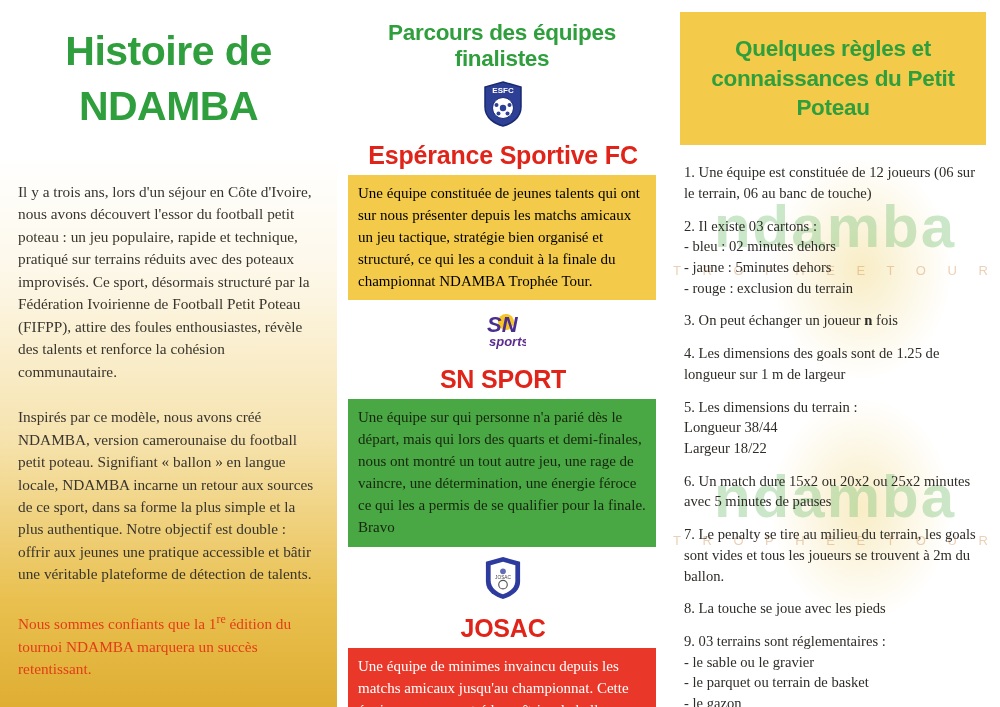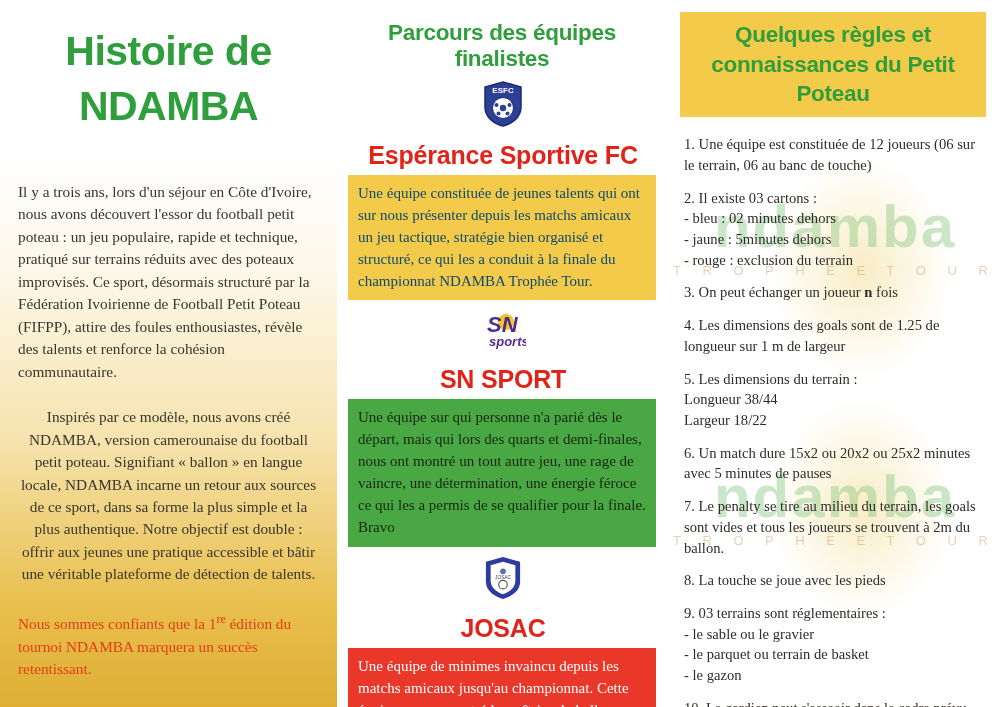--- a/index.html
+++ b/index.html
@@ -10,48 +10,48 @@
   
   .panel.left {
     width:337px; height:707px; flex:none;
     padding:24px 18px 0 18px;
     background:linear-gradient(180deg,#ffffff 0%,#ffffff 22%,#fdf8ea 38%,#f6e3ae 62%,#e9c04f 85%,#dfae33 100%);
   }
   .history-title { text-align:center; color:#2f9e3c; font-family:"Liberation Sans",sans-serif;
     font-weight:800; font-size:41px; line-height:1.35; letter-spacing:-0.5px; }
   .panel.left p { font-size:15.3px; line-height:1.47; color:#38352e; }
   .p1 { margin-top:46px; }
-  .p2 { margin-top:23px;text-align:center; }
+  .p2 { margin-top:23px; }
   .p-red { margin-top:25px; color:#e23d17 !important; }
   .p-red sup { font-size:12px; }
 
   
   .panel.mid { width:333px; height:707px; flex:none; background:#fff; padding:20px 14px 0 11px; }
   .mid-title { text-align:center; color:#2f9e3c; font-family:"Liberation Sans",sans-serif;
     font-weight:800; font-size:22.5px; letter-spacing:-0.3px; }
   .team-row { display:flex; align-items:center; gap:14px; margin:9px 0 5px 2px;flex-direction:column; }
   .team-logo { flex:none; display:inline-flex; }
   .team-name { color:#e02419; font-family:"Liberation Sans",sans-serif; font-weight:800;
     font-size:25px; letter-spacing:-0.2px; }
-  .team-box { padding:8px 10px; font-size:15px; line-height:1.46; color:#0c4a6e; }
+  .team-box { padding:8px 10px; font-size:15px; line-height:1.46; color:#000000; }
   .box-yellow { background:#f3ca49; }
   .box-green  { background:#49a843; color:#17250f; }
   .box-red    { background:#e93829; color:#ffffff; font-weight:400; }
 
   
   .panel.right { width:330px; height:707px; flex:none; background:#fff; position:relative;
     padding:12px 14px 0 10px; }
   .panel.right::before { content:""; position:absolute; inset:0; z-index:0;
     background:
       radial-gradient(ellipse 130px 160px at 58% 38%, rgba(243,222,150,0.55), transparent 70%),
       radial-gradient(ellipse 130px 160px at 58% 72%, rgba(243,222,150,0.55), transparent 70%);
   }
   .rules-header { position:relative; z-index:1; background:#f3ca49; color:#2f9e3c;
     font-family:"Liberation Sans",sans-serif; font-weight:800; font-size:22.5px;
-    line-height:1.32; text-align:center; padding:8px 4px; letter-spacing:-0.3px; }
+    line-height:1.32; text-align:center; padding:22px 4px; letter-spacing:-0.3px; }
   .rules { position:relative; z-index:1; margin-top:17px; padding-left:4px;
     font-size:14.6px; line-height:1.42; color:#2e2c28; }
   .rule { margin-bottom:12px; white-space:pre-line; }
   .b { font-weight:bold; }
 
   .wm { position:absolute; left:0; right:0; text-align:center; z-index:0; pointer-events:none; }
   .wm1 { top:192px; } .wm2 { top:462px; }
   .wm-brand { font-family:"Liberation Sans",sans-serif; font-weight:800; font-size:60px;
     letter-spacing:2px; color:rgba(124,194,120,0.40); }
   .wm-tagline { margin-top:2px; font-family:"Liberation Sans",sans-serif; font-size:13px;

